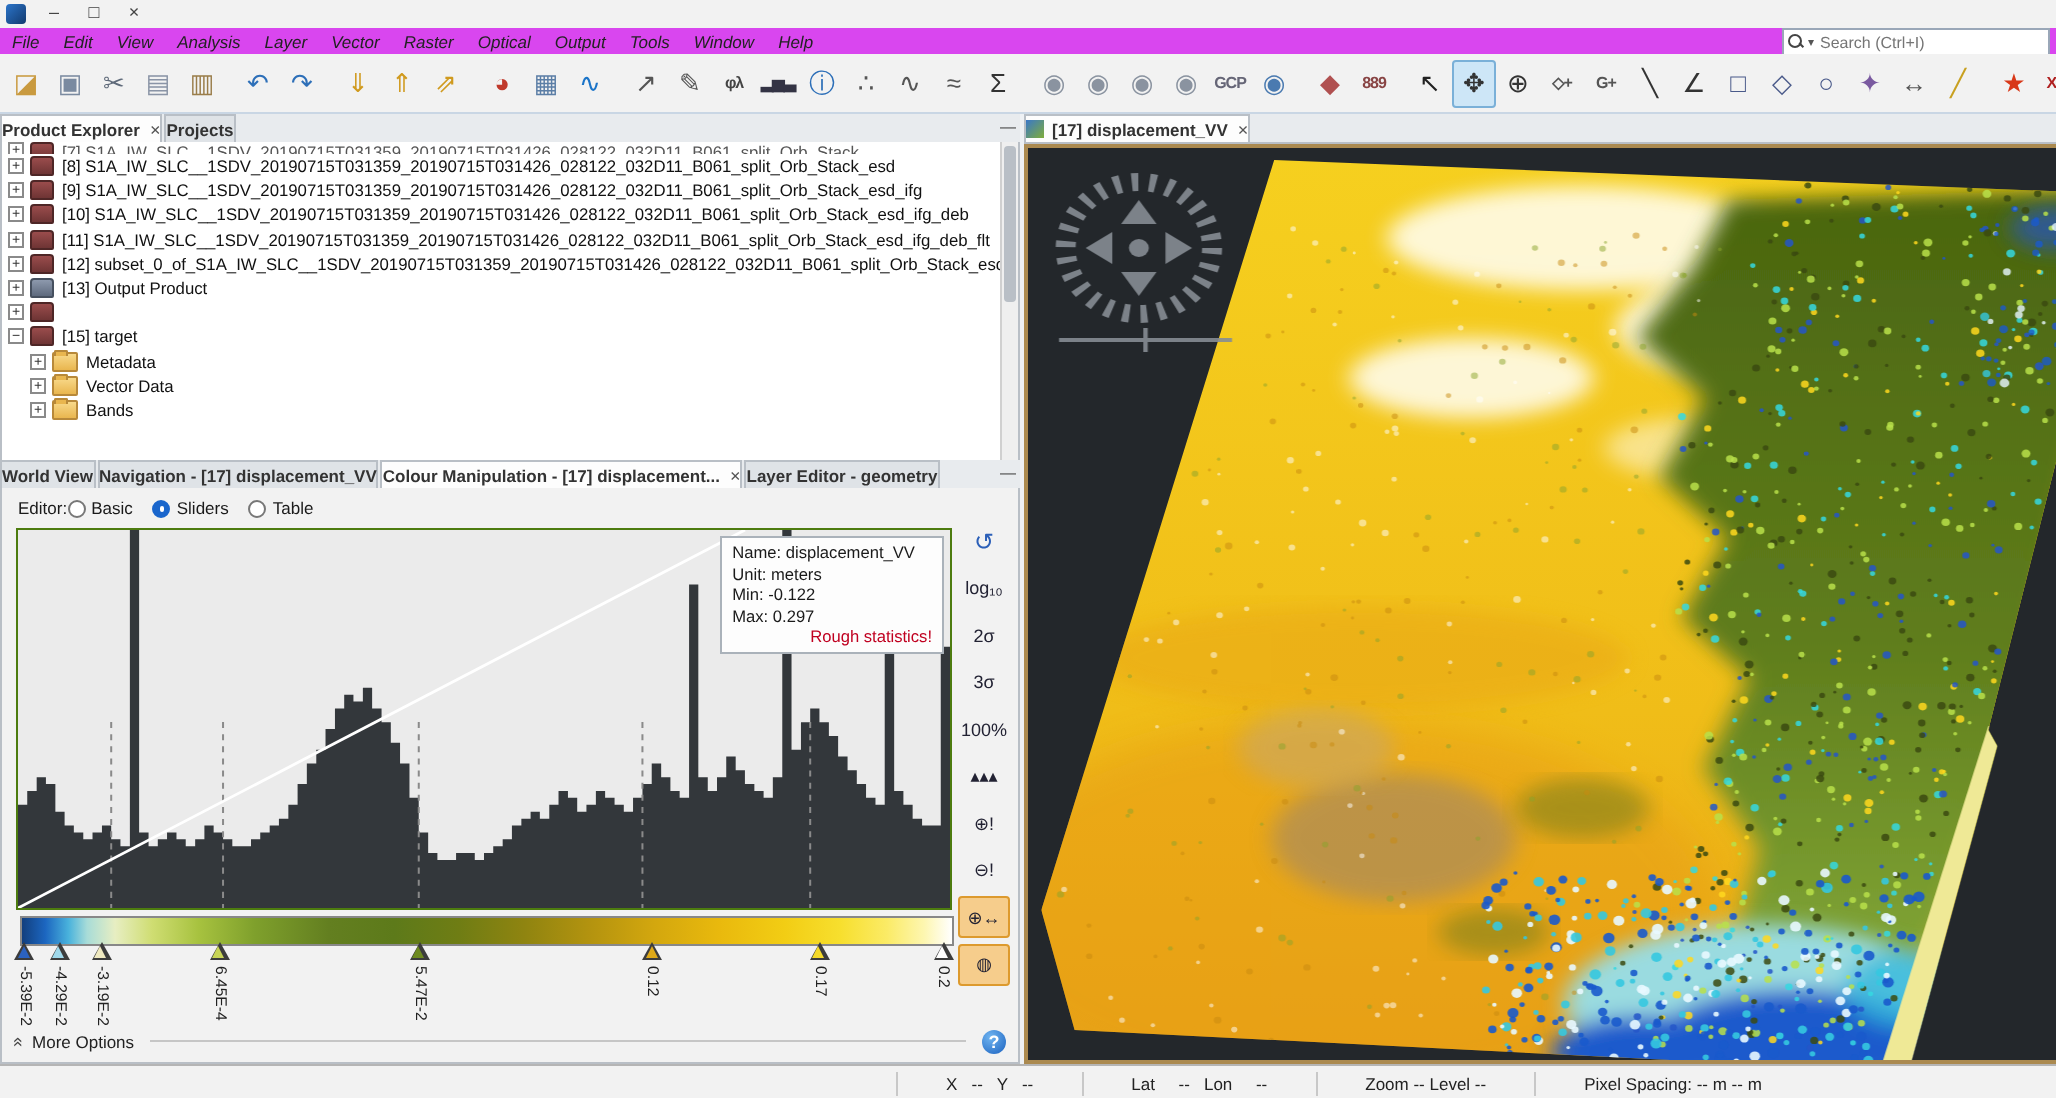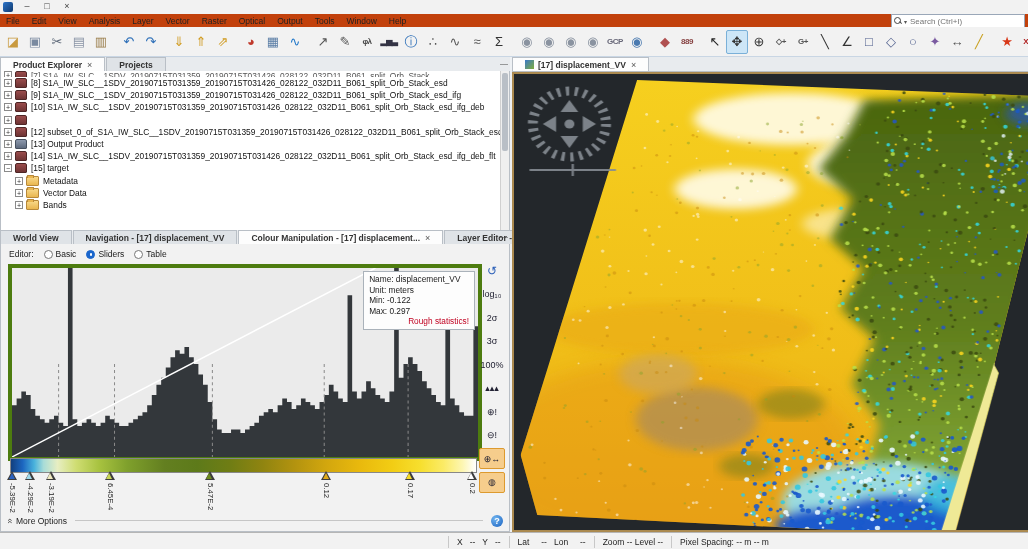--- a/index.html
+++ b/index.html
@@ -7,21 +7,21 @@
        background:#eef1f4;font-family:"Liberation Sans",sans-serif;font-size:9px;color:#1a1a1a;
        -webkit-font-smoothing:antialiased;}
   
   .titlebar{position:absolute;left:0;top:0;width:100%;height:14px;background:#f2f2f2;
             display:flex;align-items:center;border-bottom:1px solid #e0e0e0;}
   .app-icon{width:10px;height:10px;margin:0 4px 0 3px;background:linear-gradient(135deg,#2b74c9,#123a6e);
             border-radius:2px;flex:0 0 auto;}
   .title-text{font-size:8.5px;color:#333;white-space:nowrap;overflow:hidden;flex:1;}
   .win-btns{display:flex;gap:0;margin-right:2px;}
   .win-btn{width:20px;height:12px;text-align:center;line-height:11px;font-size:9px;color:#444;cursor:default;}
-  .menubar{position:absolute;left:0;top:14px;width:100%;height:13px;background:#c2410c;display:flex;align-items:center;}
+  .menubar{position:absolute;left:0;top:14px;width:100%;height:13px;background:#d946ef;display:flex;align-items:center;font-style:italic;}
   .menu-item{padding:0 6px;font-size:8.5px;color:#222;}
   .searchbox{position:absolute;right:3px;top:14px;width:132px;height:12px;background:#fff;border:1px solid #9aa7b8;
              display:flex;align-items:center;}
   .mag{position:relative;width:8px;height:8px;margin:0 2px;}
   .mag::before{content:"";position:absolute;left:0;top:0;width:5px;height:5px;border:1.4px solid #444;border-radius:50%;}
   .mag::after{content:"";position:absolute;left:5.4px;top:5.4px;width:3px;height:1.4px;background:#444;transform:rotate(45deg);}
   .search-caret{font-size:6px;color:#555;margin-right:3px;}
   .search-input{border:none;outline:none;flex:1;font-size:8px;color:#777;background:transparent;padding:0;}
   .toolbar{position:absolute;left:0;top:27px;width:100%;height:30px;background:#f2f2f2;border-bottom:1px solid #c9d6e4;
            display:flex;align-items:center;padding-left:2px;box-sizing:border-box;}
@@ -29,21 +29,21 @@
   .tb-sep{width:1px;height:22px;background:#c5d3e2;margin:0 3px;}
   .tbi{width:20px;height:22px;display:flex;align-items:center;justify-content:center;border:1px solid transparent;
        border-radius:2px;font-size:13px;line-height:1;cursor:default;}
   .tbi::before{content:attr(data-glyph);}
   .tbi.small::before{font-size:8px;font-weight:bold;letter-spacing:-0.5px;}
   .tbi.active{background:#cde6f7;border-color:#7ab0d8;}
   
   .left-col{position:absolute;left:0;top:57px;width:510px;height:475px;}
   .right-col{position:absolute;left:512px;top:57px;width:564px;height:475px;}
   .tabstrip{height:14px;background:#e8ebee;border-bottom:1px solid #b9bfc6;display:flex;align-items:flex-end;position:relative;}
-  .tab{height:13px;display:flex;align-items:center;padding:0 12px;font-size:8.5px;font-weight:bold;color:#333;
+  .tab{height:13px;display:flex;align-items:center;padding:0 0;font-size:8.5px;font-weight:bold;color:#333;
        background:#dfe3e7;border:1px solid #b9bfc6;border-bottom:none;margin-right:1px;white-space:nowrap;}
   .tab.active{background:#fdfdfd;}
   .tab .closex{margin-left:5px;font-weight:normal;color:#555;font-size:9px;}
   .strip-right{position:absolute;right:2px;top:1px;display:flex;gap:3px;}
   .strip-btn{font-size:8px;color:#444;line-height:11px;}
   
   .tree{position:absolute;left:0;top:14px;right:0;bottom:0;background:#fff;border:1px solid #b9bfc6;border-top:none;
         overflow:hidden;}
   .tree-scroll{position:absolute;right:0;top:0;width:8px;height:100%;background:#efefef;border-left:1px solid #d0d0d0;}
   .tree-thumb{position:absolute;left:1px;top:2px;width:6px;height:78px;background:#b9bfc6;border-radius:2px;}
@@ -55,26 +55,26 @@
              border:1px solid #4e2626;margin-right:4px;flex:0 0 auto;}
   .prod-icon.output{background:linear-gradient(#8d99ad,#5e6a7e);border-color:#46505f;}
   .folder-icon{width:11px;height:8px;background:linear-gradient(#f8d98a,#e9b64f);border:1px solid #b8893a;
                border-radius:1px;position:relative;margin-right:4px;flex:0 0 auto;}
   .folder-icon::before{content:"";position:absolute;left:0;top:-2px;width:5px;height:2px;background:#e9b64f;
                border:1px solid #b8893a;border-bottom:none;border-radius:1px 1px 0 0;}
   .indent1{margin-left:14px;}
   
   .bl-panel{position:absolute;left:0;top:173px;width:510px;height:302px;}
   .bl-body{position:absolute;left:0;top:14px;right:0;bottom:0;background:#f2f2f2;border:1px solid #b9bfc6;border-top:none;}
-  .editor-row{position:absolute;left:8px;top:5px;display:flex;align-items:center;gap:10px;font-size:8.5px;}
+  .editor-row{position:absolute;left:8px;top:5px;display:flex;align-items:center;font-size:8.5px;}
   .radio{display:flex;align-items:center;gap:3px;}
   .radio .dot{width:9px;height:9px;border:1px solid #777;border-radius:50%;background:#fff;position:relative;box-sizing:border-box;}
   .radio.sel .dot{background:#1a66cc;border-color:#1a66cc;}
   .radio.sel .dot::after{content:"";position:absolute;left:2.5px;top:2.5px;width:2.5px;height:2.5px;background:#fff;border-radius:50%;}
-  .hist-box{position:absolute;left:7px;top:20px;width:466px;height:189px;background:#ebebeb;border:4px solid #4d7c0f;}
+  .hist-box{position:absolute;left:7px;top:20px;width:466px;height:189px;background:#ebebeb;border:1px solid #4d7c0f;}
   .hist-box svg{position:absolute;left:0;top:0;width:100%;height:100%;}
   .stats{position:absolute;right:3px;top:3px;background:#fdfdfd;border:1px solid #aab2ba;padding:2px 5px;font-size:8.3px;line-height:10.5px;}
   .stats .warn{color:#c00020;margin-left:39px;}
   .vtools{position:absolute;right:4px;top:16px;width:26px;display:flex;flex-direction:column;gap:2.5px;align-items:center;}
   .vtool{width:24px;height:19px;display:flex;align-items:center;justify-content:center;font-size:9px;color:#223;
          border:1px solid transparent;border-radius:2px;}
   .vtool.big{font-size:12px;color:#2b5fb8;}
   .vtool.active{background:#f6cd8c;border-color:#dd9a2e;}
   .cbar{position:absolute;left:9px;top:214px;width:465px;height:13px;border:1px solid #888;}
   .cbar-sliders{position:absolute;left:9px;top:227px;width:465px;height:11px;}
@@ -92,21 +92,21 @@
             color:#fff;font-size:9px;font-weight:bold;text-align:center;line-height:12px;}
   
   .img-area{position:absolute;left:0;top:15px;right:0;bottom:0;background:#23272b;border:2px solid #ab8a50;box-sizing:border-box;}
   .img-area svg{position:absolute;left:0;top:0;width:100%;height:100%;}
   .v-scroll{position:absolute;right:0;top:0;width:7px;height:100%;background:#e8e8e8;border-left:1px solid #c4c4c4;}
   .v-scroll .thumb{position:absolute;left:1px;top:1px;width:5px;height:36px;background:#c2c2c2;}
   
   .statusbar{position:absolute;left:0;top:532px;width:100%;height:17px;background:#f2f2f2;border-top:1px solid #b5b5b5;
              display:flex;align-items:center;font-size:8.5px;color:#222;}
   .sb-fill{width:448px;}
-  .sb-seg{padding:0 8px;white-space:pre;border-left:1px solid #c8c8c8;height:12px;display:flex;align-items:center;}
+  .sb-seg{padding:0 24px;white-space:pre;border-left:1px solid #c8c8c8;height:12px;display:flex;align-items:center;}
 </style>
 </head>
 <body>
 
 <div class="titlebar">
   <div class="app-icon"></div>
   <div class="win-btns" id="winBtns">
       <div class="win-btn">–</div>
       <div class="win-btn">□</div>
       <div class="win-btn">×</div>
@@ -241,35 +241,35 @@
           <span>[9] S1A_IW_SLC__1SDV_20190715T031359_20190715T031426_028122_032D11_B061_split_Orb_Stack_esd_ifg</span>
         </div>
         <div class="trow">
           <span class="expander">+</span>
           <span class="prod-icon"></span>
           <span>[10] S1A_IW_SLC__1SDV_20190715T031359_20190715T031426_028122_032D11_B061_split_Orb_Stack_esd_ifg_deb</span>
         </div>
         <div class="trow">
           <span class="expander">+</span>
           <span class="prod-icon"></span>
+          <span>[11] S1A_IW_SLC__1SDV_20190715T031359_20190715T031426_028122_032D11_B061_split_Orb_Stack_esd_ifg_deb_flt</span>
         </div>
         <div class="trow">
           <span class="expander">+</span>
           <span class="prod-icon"></span>
           <span>[12] subset_0_of_S1A_IW_SLC__1SDV_20190715T031359_20190715T031426_028122_032D11_B061_split_Orb_Stack_esd_ifg_deb_flt</span>
         </div>
         <div class="trow">
           <span class="expander">+</span>
           <span class="prod-icon output"></span>
           <span>[13] Output Product</span>
         </div>
         <div class="trow">
           <span class="expander">+</span>
           <span class="prod-icon"></span>
-          <span>[14] S1A_IW_SLC__1SDV_20190715T031359_20190715T031426_028122_032D11_B061_split_Orb_Stack_esd_ifg_deb_flt</span>
         </div>
         <div class="trow">
           <span class="expander">−</span>
           <span class="prod-icon"></span>
           <span>[15] target</span>
         </div>
         <div class="trow ">
           <span class="expander indent1">+</span>
           <span class="folder-icon"></span>
           <span>Metadata</span>

